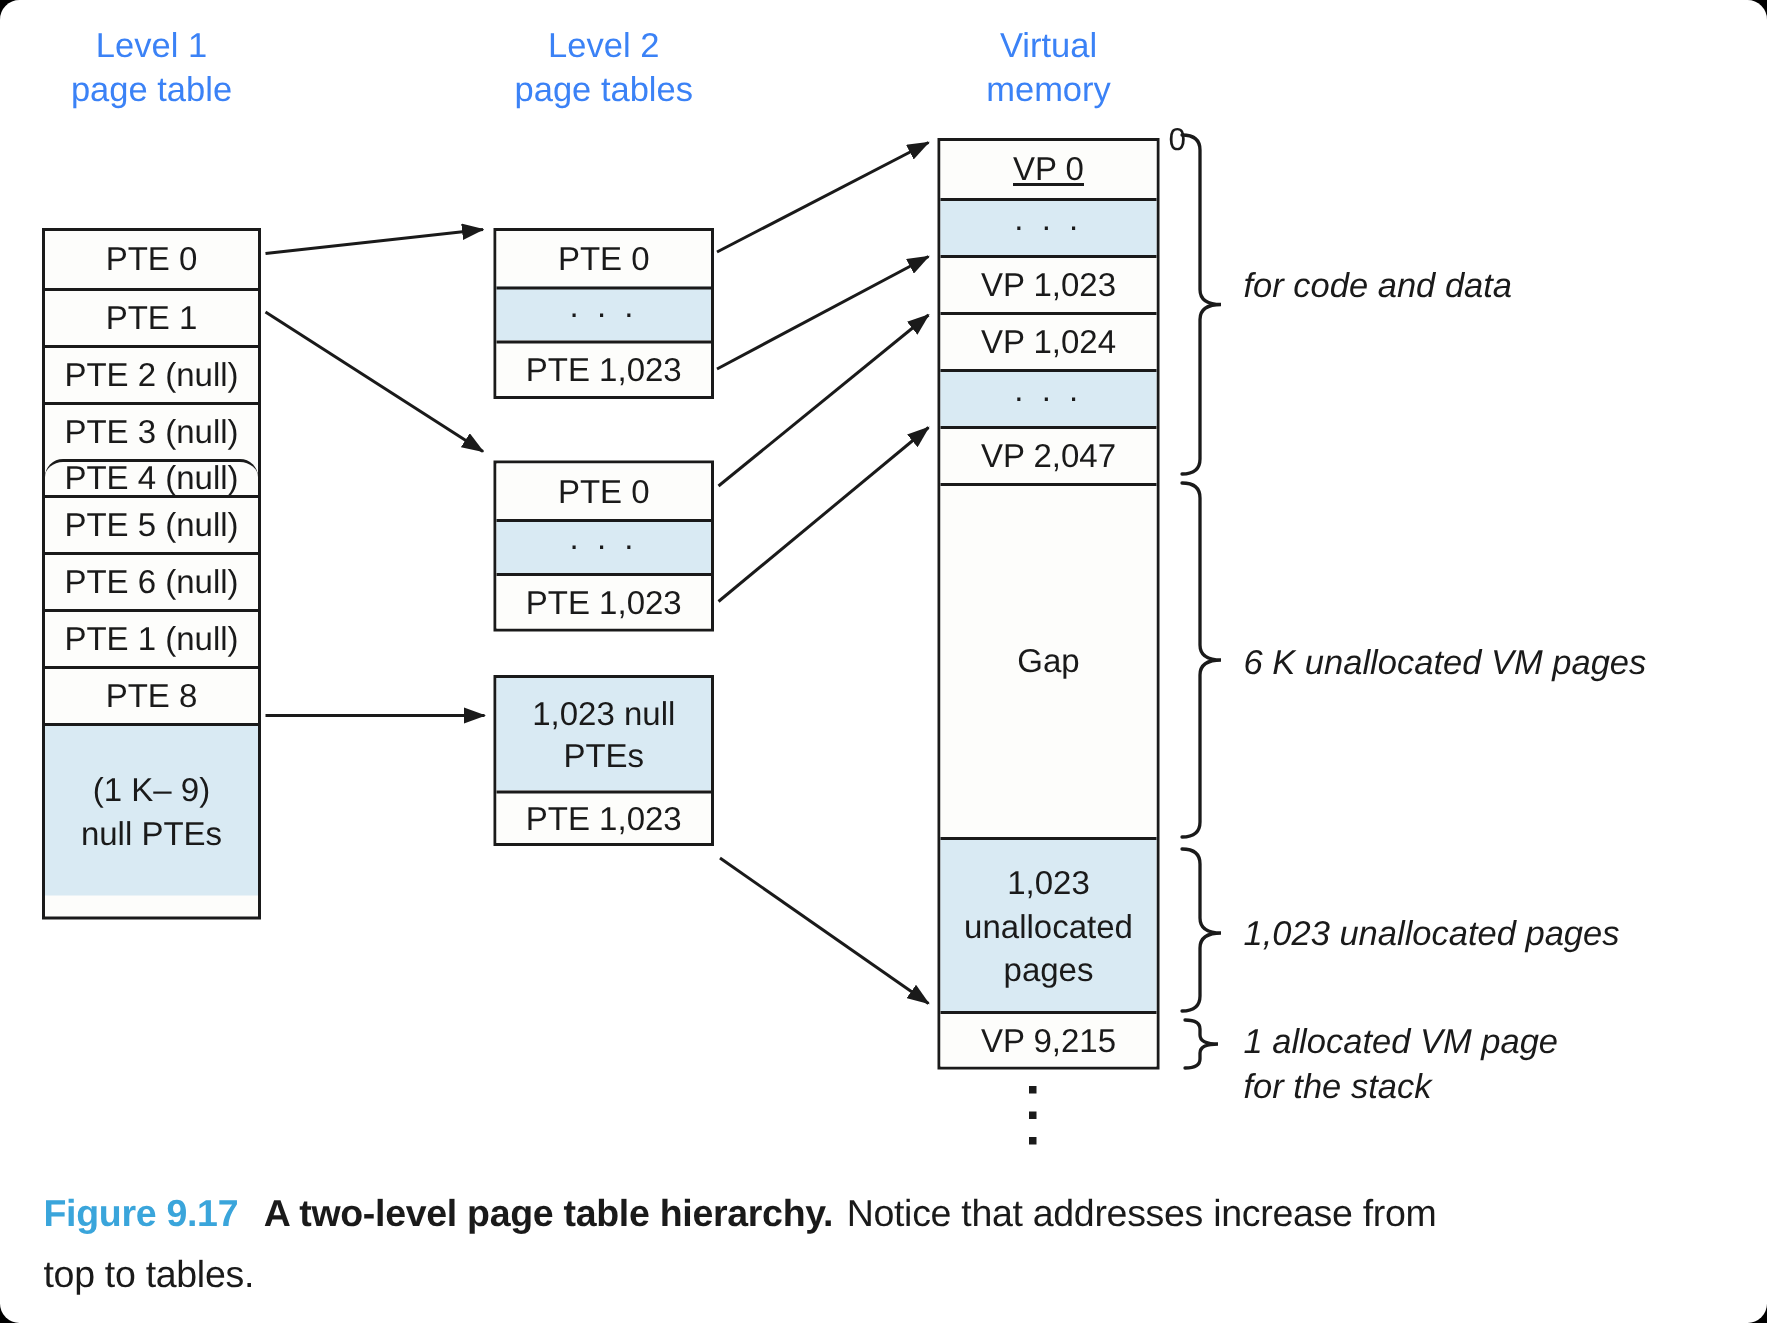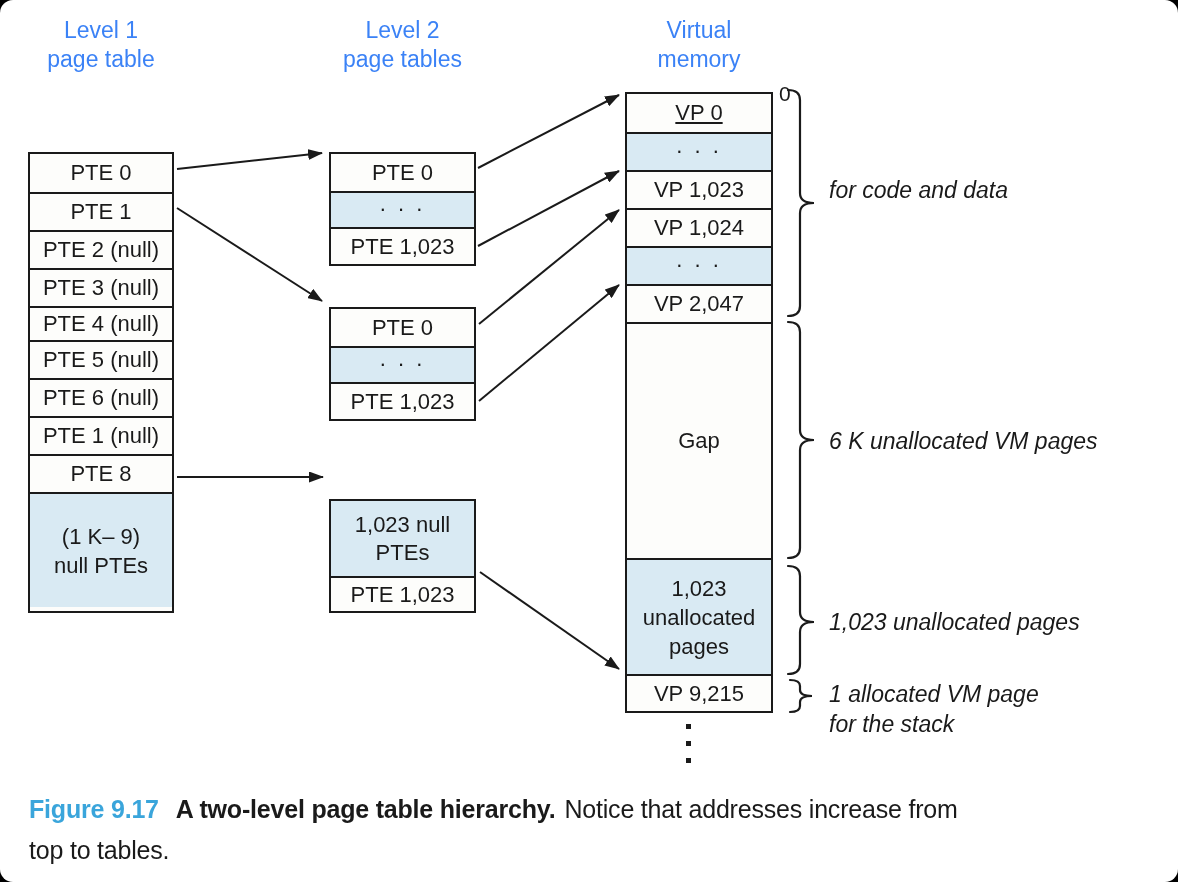--- a/index.html
+++ b/index.html
@@ -69,21 +69,21 @@
   <div class="heading" style="left:625px; width:148px;">
     <div>Virtual</div>
     <div>memory</div>
   </div>
 
   <div class="tbl" style="left:28px; top:152px; width:146px; height:461px;">
     <div class="row" style="height:38px;">PTE 0</div>
     <div class="row" style="height:38px;">PTE 1</div>
     <div class="row" style="height:38px;">PTE 2 (null)</div>
     <div class="row" style="height:38px;">PTE 3 (null)</div>
-    <div class="row" style="height:34px;">PTE 4 (null)</div>
+    <div class="row" style="height:24px;border-radius:18px;">PTE 4 (null)</div>
     <div class="row" style="height:38px;">PTE 5 (null)</div>
     <div class="row" style="height:38px;">PTE 6 (null)</div>
     <div class="row" style="height:38px;">PTE 1 (null)</div>
     <div class="row" style="height:38px;">PTE 8</div>
     <div class="row shaded multiline" style="height:115px;">
       <div>(1 K– 9)</div>
       <div>null PTEs</div>
     </div>
   </div>
 
@@ -96,21 +96,21 @@
   </div>
 
   <div class="tbl" style="left:329px; top:307px; width:147px; height:114px;">
     <div class="row" style="height:37px;">PTE 0</div>
     <div class="row shaded dots" style="height:36px;">
         <span>. . .</span>
       </div>
     <div class="row" style="height:37px;">PTE 1,023</div>
   </div>
 
-  <div class="tbl" style="left:329px; top:499px; width:147px; height:114px;">
+  <div class="tbl" style="left:329px; top:450px; width:147px; height:114px;">
     <div class="row shaded multiline" style="height:75px; line-height:28px;">
       <div>1,023 null</div>
       <div>PTEs</div>
     </div>
     <div class="row" style="height:35px;">PTE 1,023</div>
   </div>
 
   <div class="tbl" style="left:625px; top:92px; width:148px; height:621px;">
     <div class="row" style="height:38px;text-decoration:underline;">VP 0</div>
     <div class="row shaded dots" style="height:38px;">

